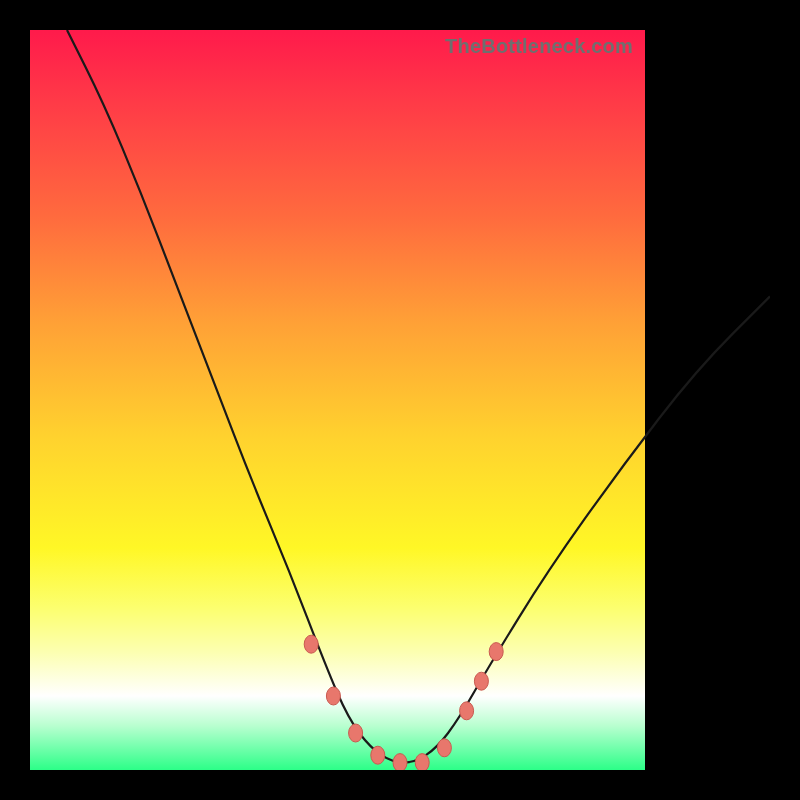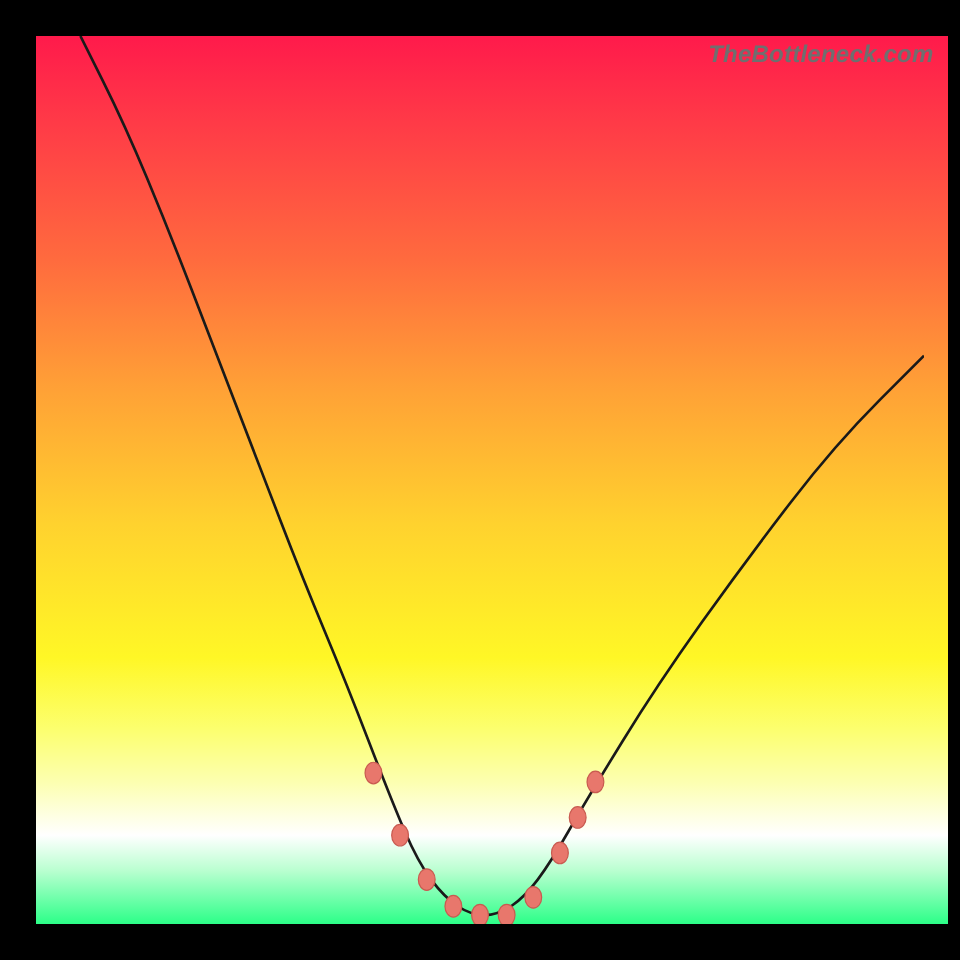--- a/index.html
+++ b/index.html
@@ -16,35 +16,34 @@
     top: 0;
     left: 0;
     width: 800px;
     height: 800px;
     background: #000;
   }
   .plot {
     position: absolute;
     top: 30px;
     left: 30px;
-    width: 760px;
+    width: 615px;
     height: 740px;
     background: linear-gradient(to bottom,
       #ff1a4b 0%,
       #ff3b47 10%,
       #ff6a3e 25%,
       #ffa236 40%,
       #ffd22e 55%,
       #fff726 70%,
       #fcff6e 78%,
       #fcffb0 84%,
       #ffffff 90%,
       #b9ffd0 94%,
       #2cff88 100%);
-    font-style: italic;
   }
   .attribution {
     position: absolute;
     top: 5px;
     right: 12px;
     font-size: 20px;
     font-weight: 600;
     color: #6f6f6f;
     letter-spacing: 0.2px;
   }

